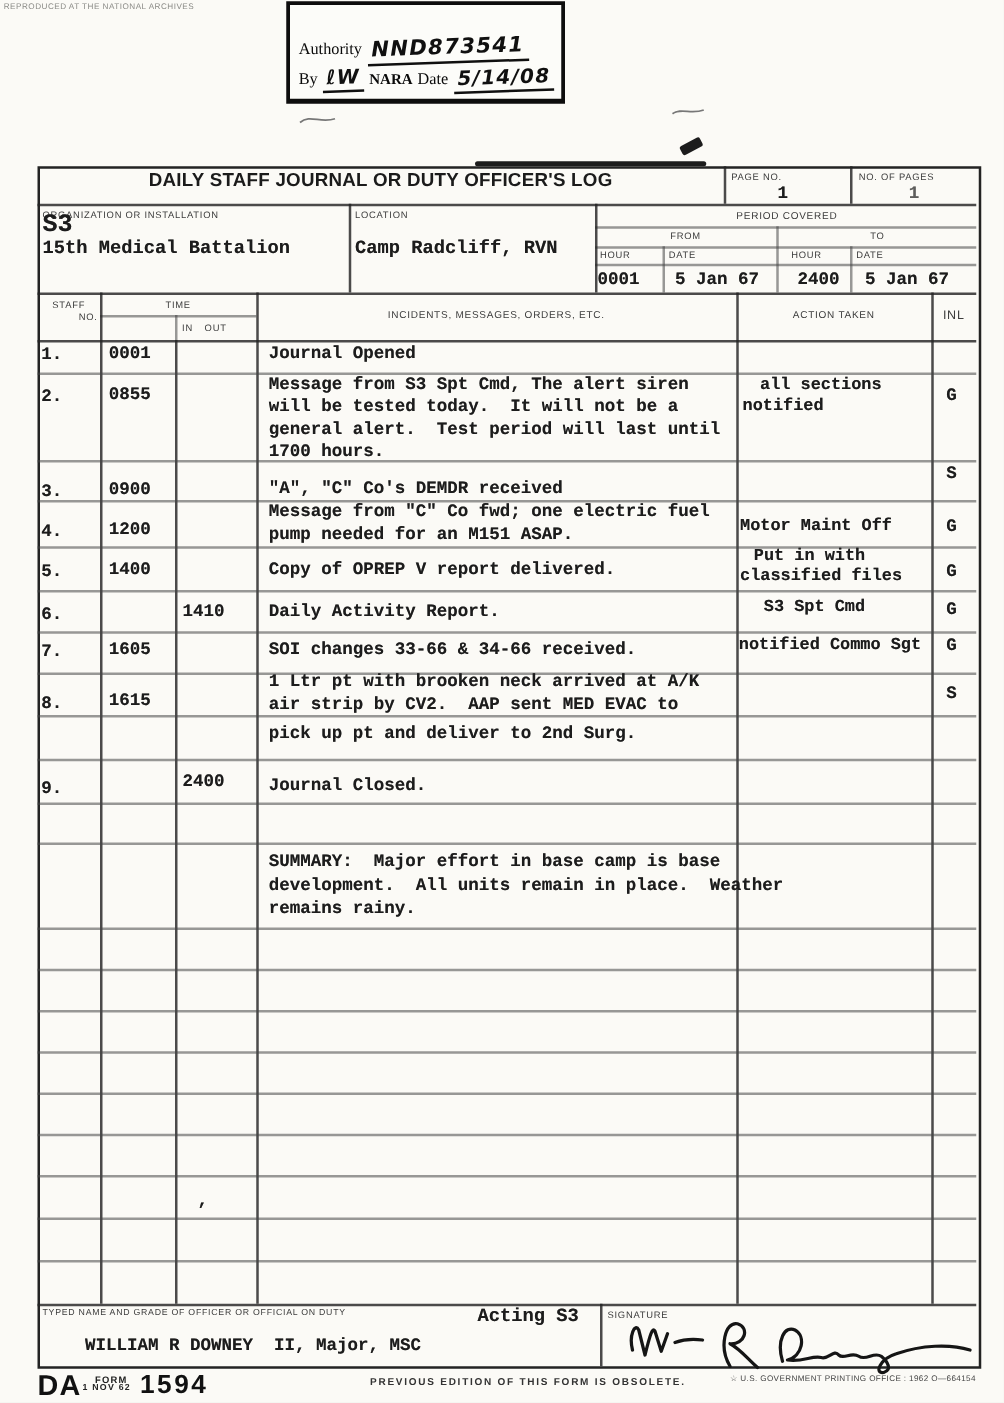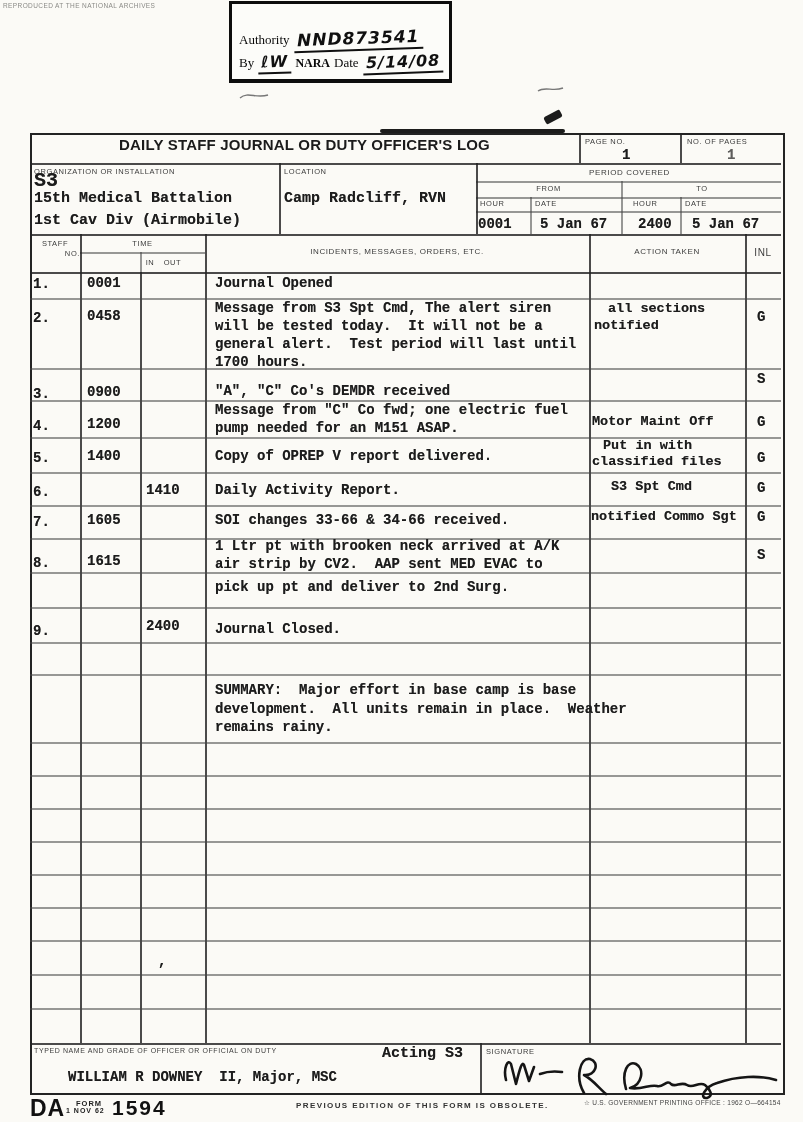--- a/index.html
+++ b/index.html
@@ -88,21 +88,20 @@
   <div class="abs" style="left:30px;top:136px;width:549px;text-align:center;font-weight:700;font-size:15px;letter-spacing:.2px;color:#1b1b1b;">DAILY STAFF JOURNAL OR DUTY OFFICER'S LOG</div>
 
   <div class="lbl" style="left:585px;top:137px;">PAGE NO.</div>
   <div class="typed" style="left:622px;top:146px;">1</div>
   <div class="lbl" style="left:687px;top:137px;">NO. OF PAGES</div>
   <div class="typed" style="left:727px;top:146px;opacity:.7;">1</div>
 
   <div class="lbl" style="left:34px;top:167px;">ORGANIZATION OR INSTALLATION</div>
   <div class="typed" style="left:34px;top:172px;font-size:20px;">S3</div>
   <div class="typed" style="left:34px;top:190px;font-size:15px;">15th Medical Battalion</div>
-  <div class="typed" style="left:34px;top:212px;font-size:15px;">1st Cav Div (Airmobile)</div>
 
   <div class="lbl" style="left:284px;top:167px;">LOCATION</div>
   <div class="typed" style="left:284px;top:190px;font-size:15px;">Camp Radcliff, RVN</div>
 
   <div class="lbl" style="left:476px;top:168px;width:307px;text-align:center;font-size:8px;">PERIOD COVERED</div>
   <div class="lbl" style="left:476px;top:184px;width:145px;text-align:center;">FROM</div>
   <div class="lbl" style="left:621px;top:184px;width:162px;text-align:center;">TO</div>
   <div class="lbl" style="left:480px;top:199px;">HOUR</div>
   <div class="lbl" style="left:535px;top:199px;">DATE</div>
   <div class="lbl" style="left:633px;top:199px;">HOUR</div>
@@ -120,21 +119,21 @@
   <div class="hline faint" style="left:476px;top:211px;width:305px;"></div>
   <div class="vline" style="left:579px;top:133px;height:30px;"></div>
   <div class="vline" style="left:680px;top:133px;height:30px;"></div>
   <div class="vline" style="left:279px;top:163px;height:71px;"></div>
   <div class="vline" style="left:476px;top:163px;height:71px;"></div>
   <div class="vline faint" style="left:621px;top:181px;height:53px;"></div>
   <div class="vline faint" style="left:530px;top:197px;height:37px;"></div>
   <div class="vline faint" style="left:680px;top:197px;height:37px;"></div>
 
   <div class="lbl" style="left:30px;top:239px;width:50px;text-align:center;">STAFF</div>
-  <div class="lbl" style="left:30px;top:249px;width:50px;text-align:right;">NO.</div>
+  <div class="lbl" style="left:30px;top:249px;width:50px;text-align:left;padding-left:33px;">NO.</div>
   <div class="lbl" style="left:80px;top:239px;width:125px;text-align:center;">TIME</div>
   <div class="lbl" style="left:80px;top:258px;width:60px;text-align:center;margin-left:40px;">IN</div>
   <div class="lbl" style="left:140px;top:258px;width:65px;text-align:center;">OUT</div>
   <div class="lbl" style="left:205px;top:247px;width:384px;text-align:center;font-size:8px;">INCIDENTS, MESSAGES, ORDERS, ETC.</div>
   <div class="lbl" style="left:589px;top:247px;width:156px;text-align:center;font-size:8px;">ACTION TAKEN</div>
   <div class="lbl" style="left:745px;top:247px;width:36px;text-align:center;font-size:10px;">INL</div>
   <div class="hline faint" style="left:80px;top:252px;width:125px;"></div>
   <div class="vline" style="left:80px;top:234px;height:38px;"></div>
   <div class="vline" style="left:205px;top:234px;height:38px;"></div>
   <div class="vline" style="left:589px;top:234px;height:38px;"></div>
@@ -170,21 +169,21 @@
   <div class="hline" style="left:30px;top:1043px;width:751px;"></div>
 
   <div>
     <div class="typed" style="left:33px;top:275px;">1.</div>
     <div class="typed" style="left:87px;top:274px;">0001</div>
     <div class="typed" style="left:215px;top:274px;">Journal Opened</div>
   </div>
 
   <div>
     <div class="typed" style="left:33px;top:309px;">2.</div>
-    <div class="typed" style="left:87px;top:307px;">0458</div>
+    <div class="typed" style="left:87px;top:307px;">0855</div>
     <div class="typed" style="left:215px;top:299px;">Message from S3 Spt Cmd, The alert siren</div>
     <div class="typed" style="left:215px;top:317px;">will be tested today.  It will not be a</div>
     <div class="typed" style="left:215px;top:335px;">general alert.  Test period will last until</div>
     <div class="typed" style="left:215px;top:353px;">1700 hours.</div>
     <div class="typed sm" style="left:608px;top:300px;">all sections</div>
     <div class="typed sm" style="left:594px;top:317px;">notified</div>
     <div class="typed" style="left:757px;top:308px;">G</div>
   </div>
 
   <div>

